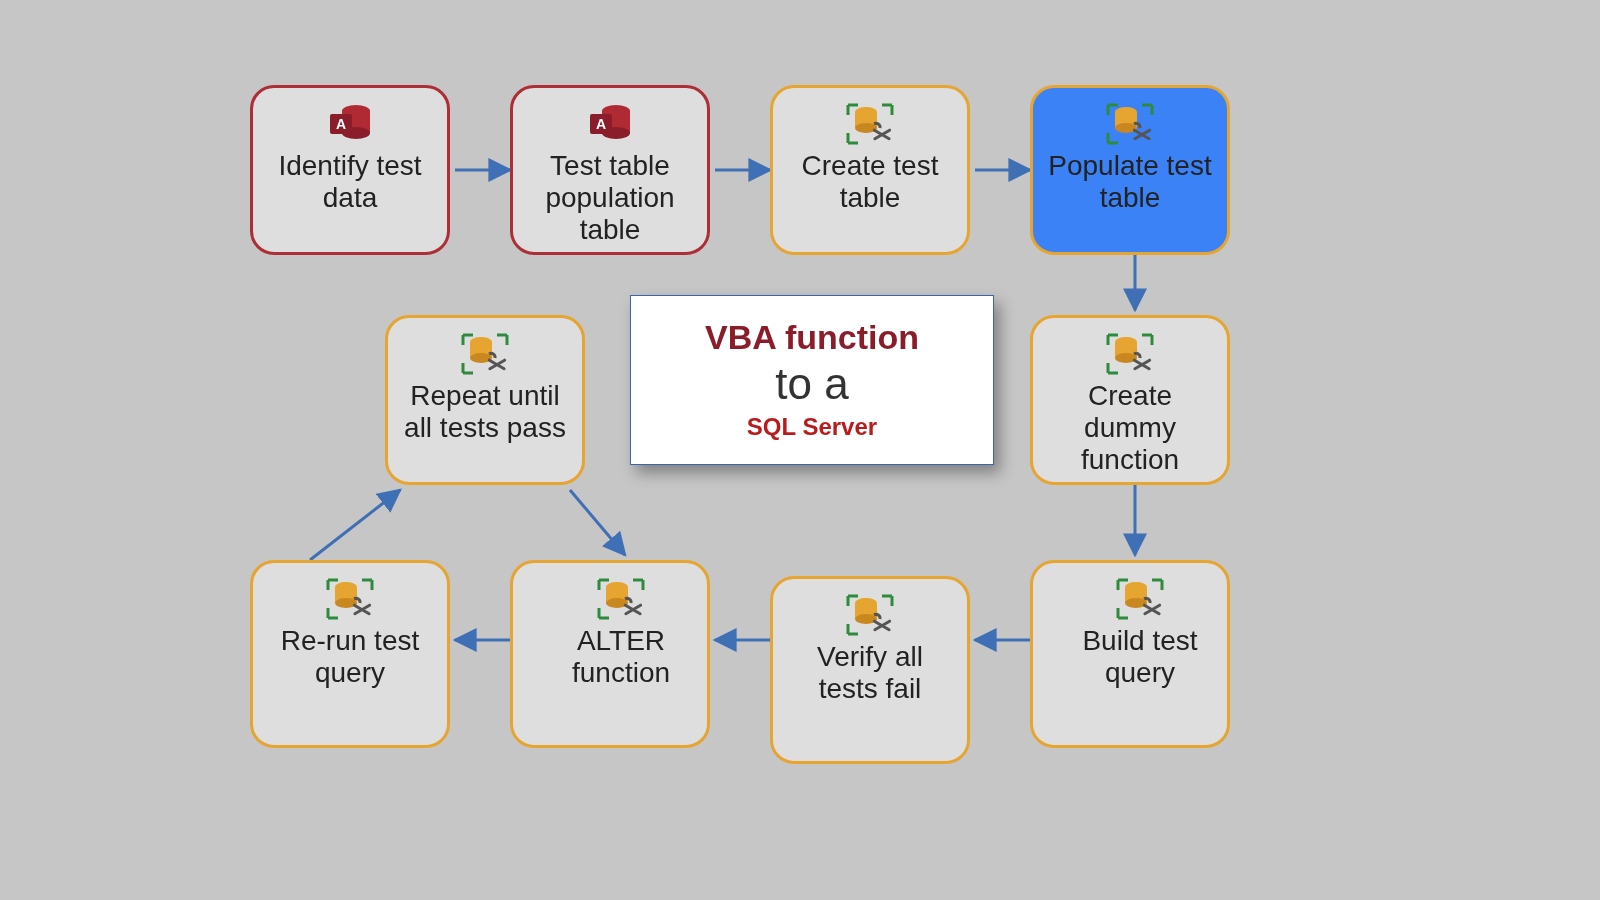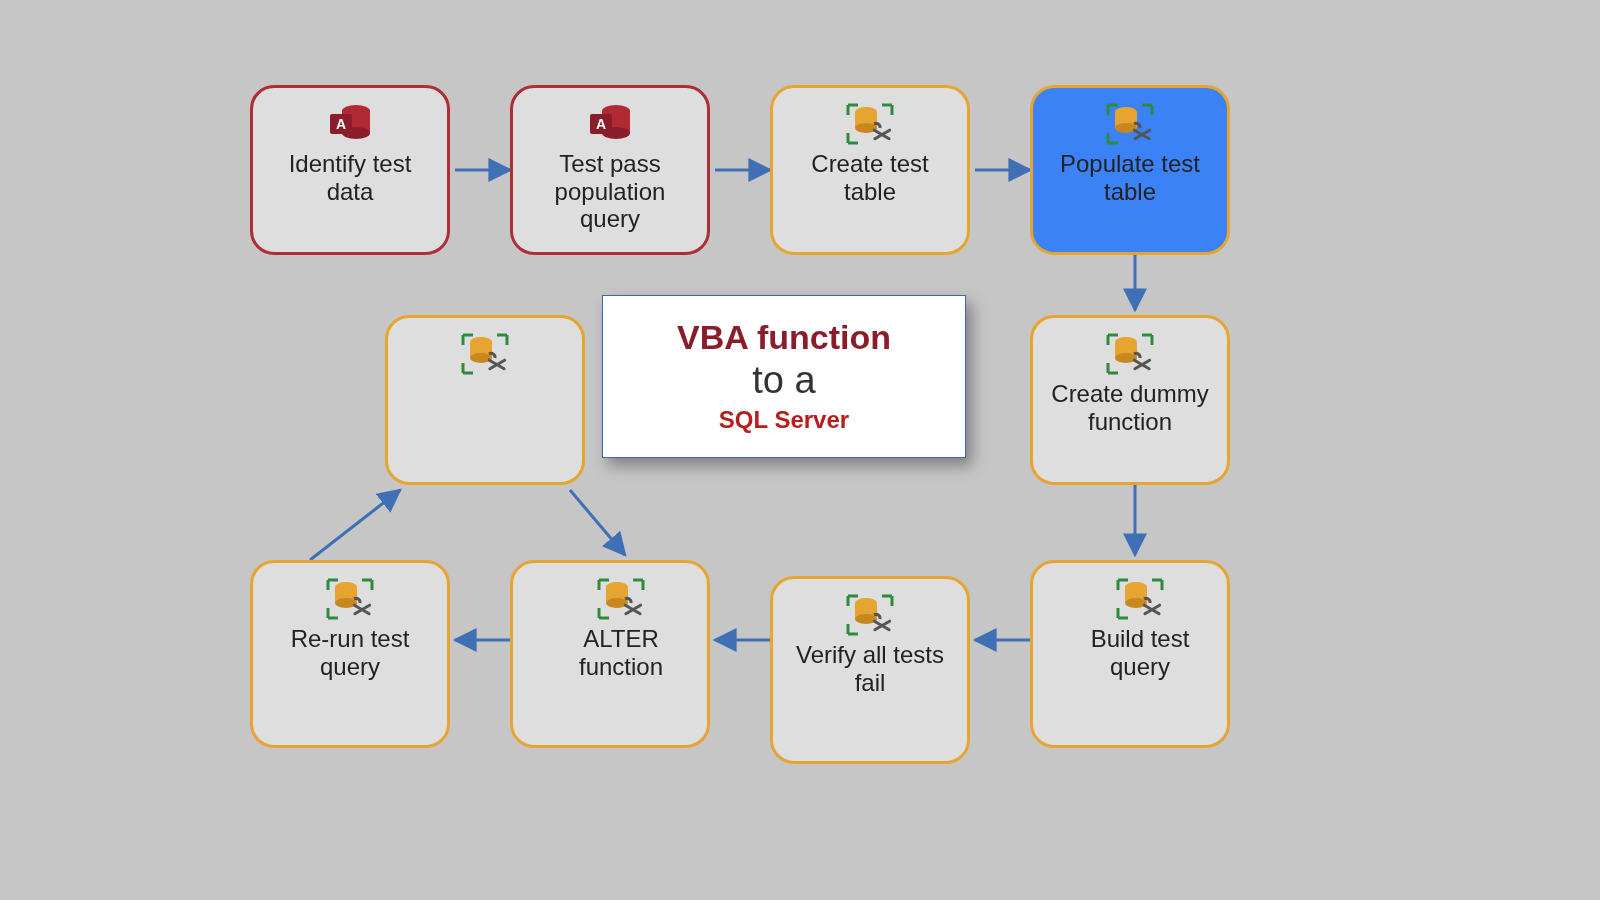--- a/index.html
+++ b/index.html
@@ -15,32 +15,32 @@
     padding:12px 14px 18px 14px;
     text-align:center;
   }
   .node.tall{height:170px;}
   .node.short{height:188px;}
   .node.red{border:3px solid #ad2e36;}
   .node.gold{border:3px solid #e6a530;}
   .node.white{background:#3b82f6;}
 
   .node .icon{display:flex;justify-content:center;align-items:center;height:48px;margin-bottom:2px;}
-  .node .label{font-size:24px;line-height:1.15;color:#222;text-align:center;}
+  .node .label{font-size:28px;line-height:1.15;color:#222;text-align:center;}
 
   .center-card{
     position:absolute;
     background:#ffffff;
     border:1px solid #3a66b0;
     box-shadow:6px 8px 14px rgba(0,0,0,0.35);
     text-align:center;
     padding:22px 26px;
   }
   .center-card .vba{font-size:34px;font-weight:700;color:#8b1d2b;}
-  .center-card .toa{font-size:38px;color:#333;margin-top:2px;}
+  .center-card .toa{font-size:44px;color:#333;margin-top:2px;}
   .center-card .sql{font-size:24px;font-weight:700;color:#b91c1c;margin-top:4px;line-height:1.2;}
 </style>
 </head>
 <body>
 
 <div class="stage">
 
   <svg class="arrows">
     <defs>
       <marker id="ah" viewBox="0 0 10 10" refX="9" refY="5" markerWidth="8" markerHeight="8" orient="auto-start-reverse">
@@ -81,21 +81,21 @@
   <div class="node red tall" style="left:510px;top:85px;">
     <div class="icon">
       <svg width="48" height="44" viewBox="0 0 48 44">
         <ellipse cx="30" cy="9" rx="14" ry="6" fill="#b02a33"></ellipse>
         <rect x="16" y="9" width="28" height="22" fill="#b02a33"></rect>
         <ellipse cx="30" cy="31" rx="14" ry="6" fill="#8b1d2b"></ellipse>
         <rect x="4" y="12" width="22" height="20" rx="2" fill="#8b1d2b"></rect>
         <text x="15" y="27" text-anchor="middle" font-size="14" font-weight="700" fill="#fff" font-family="Segoe UI,Arial">A</text>
       </svg>
     </div>
-    <div class="label">Test pass population query</div>
+    <div class="label">Test table population table</div>
   </div>
 
   <div class="node gold tall" style="left:770px;top:85px;">
     <div class="icon">
       <svg width="52" height="46" viewBox="0 0 52 46">
         <path d="M4 4 L14 4 M4 4 L4 14" stroke="#2e8b3d" stroke-width="3" fill="none"></path>
         <path d="M48 4 L38 4 M48 4 L48 14" stroke="#2e8b3d" stroke-width="3" fill="none"></path>
         <path d="M4 42 L14 42 M4 42 L4 32" stroke="#2e8b3d" stroke-width="3" fill="none"></path>
         <ellipse cx="22" cy="11" rx="11" ry="5" fill="#e6a530"></ellipse>
         <rect x="11" y="11" width="22" height="16" fill="#e6a530"></rect>
@@ -157,23 +157,24 @@
         <ellipse cx="22" cy="11" rx="11" ry="5" fill="#e6a530"></ellipse>
         <rect x="11" y="11" width="22" height="16" fill="#e6a530"></rect>
         <ellipse cx="22" cy="27" rx="11" ry="5" fill="#c9871f"></ellipse>
         <g transform="translate(28,20)">
           <rect x="0" y="12" width="20" height="3" rx="1.5" fill="#555" transform="rotate(-30 10 13)"></rect>
           <rect x="0" y="12" width="20" height="3" rx="1.5" fill="#555" transform="rotate(30 10 13)"></rect>
           <path d="M2 3 a4 4 0 0 1 6 4" stroke="#555" stroke-width="3" fill="none"></path>
         </g>
       </svg>
     </div>
-  </div>
-
-  <div class="center-card" style="left:602px;top:295px;width:310px;">
+    <div class="label">Repeat until all tests pass</div>
+  </div>
+
+  <div class="center-card" style="left:630px;top:295px;width:310px;">
     <div class="vba">VBA function</div>
     <div class="toa">to a</div>
     <div class="sql">SQL Server</div>
   </div>
 
   <div class="node gold short" style="left:1030px;top:560px;padding-left:34px;">
     <div class="icon">
       <svg width="52" height="46" viewBox="0 0 52 46">
         <path d="M4 4 L14 4 M4 4 L4 14" stroke="#2e8b3d" stroke-width="3" fill="none"></path>
         <path d="M48 4 L38 4 M48 4 L48 14" stroke="#2e8b3d" stroke-width="3" fill="none"></path>

